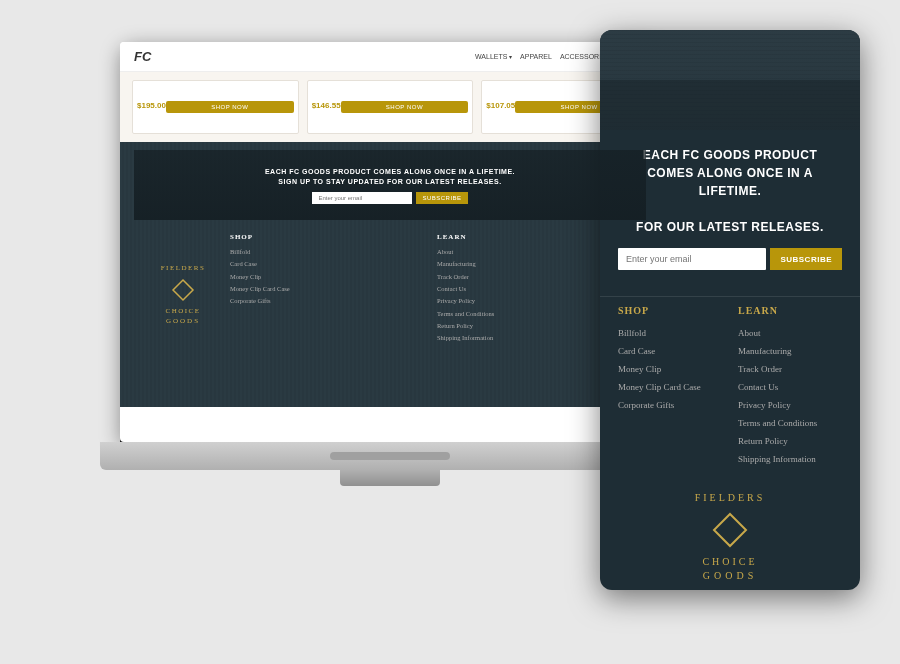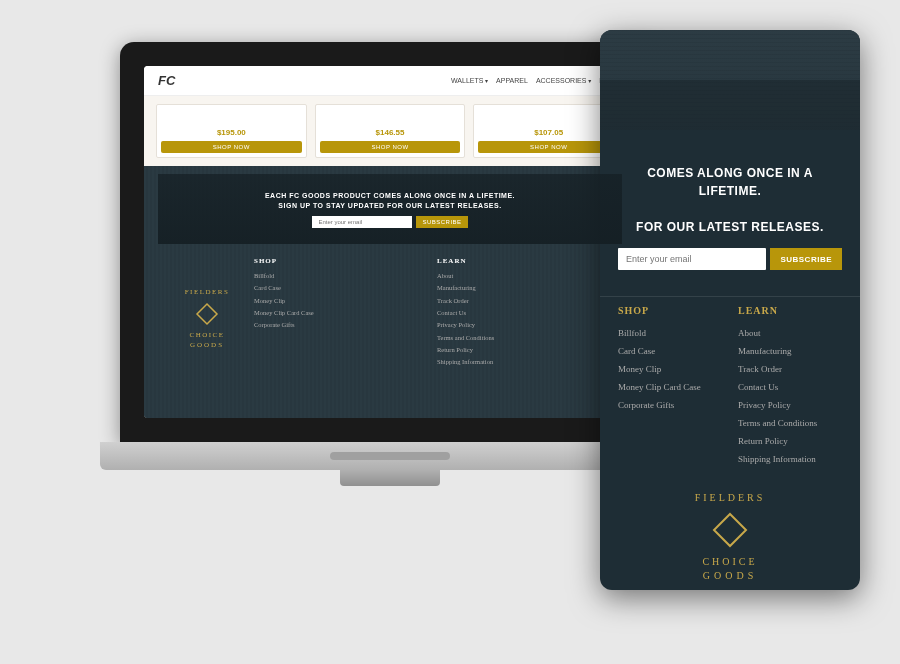--- a/index.html
+++ b/index.html
@@ -21,21 +21,21 @@
       width: 580px;
       height: 580px;
       left: -60px;
     }
 
     .laptop-screen-outer {
       background: #1a1a1a;
       border-radius: 14px 14px 0 0;
       width: 540px;
       height: 400px;
-      padding: 24px;
+      padding: 0;
       margin: 0 auto;
       box-shadow: 0 4px 20px rgba(0,0,0,0.4);
     }
 
     .laptop-screen-inner {
       background: #fff;
       width: 100%;
       height: 100%;
       overflow: hidden;
       border-radius: 4px;
@@ -104,21 +104,21 @@
       background: #f8f5f0;
       padding: 8px 12px;
       gap: 8px;
       height: 70px;
     }
     .product-card {
       flex: 1;
       background: #fff;
       border: 1px solid #e5e0d8;
       display: flex;
-      flex-direction: column;
+      flex-direction: row;
       align-items: center;
       justify-content: flex-end;
       padding: 4px;
       border-radius: 2px;
     }
     .product-price {
       font-size: 8px;
       color: #b8960a;
       font-weight: bold;
       margin-bottom: 4px;
@@ -489,21 +489,21 @@
 </div>
 
 <div class="mobile-wrapper">
 
   <div class="mobile-hero-img">
     
   </div>
 
   <div class="mobile-hero-content">
     <div class="mobile-hero-title">
-      <br>
+      <span>EACH FC GOODS PRODUCT</span><br>
       <span>COMES ALONG ONCE IN A</span><br>
       <span>LIFETIME.</span><br>
       <br>
       <span>FOR OUR LATEST RELEASES.</span>
     </div>
     <div class="mobile-email-row">
       <input class="mobile-email-input" placeholder="Enter your email" style="">
       <button class="mobile-subscribe-btn">SUBSCRIBE</button>
     </div>
   </div>

